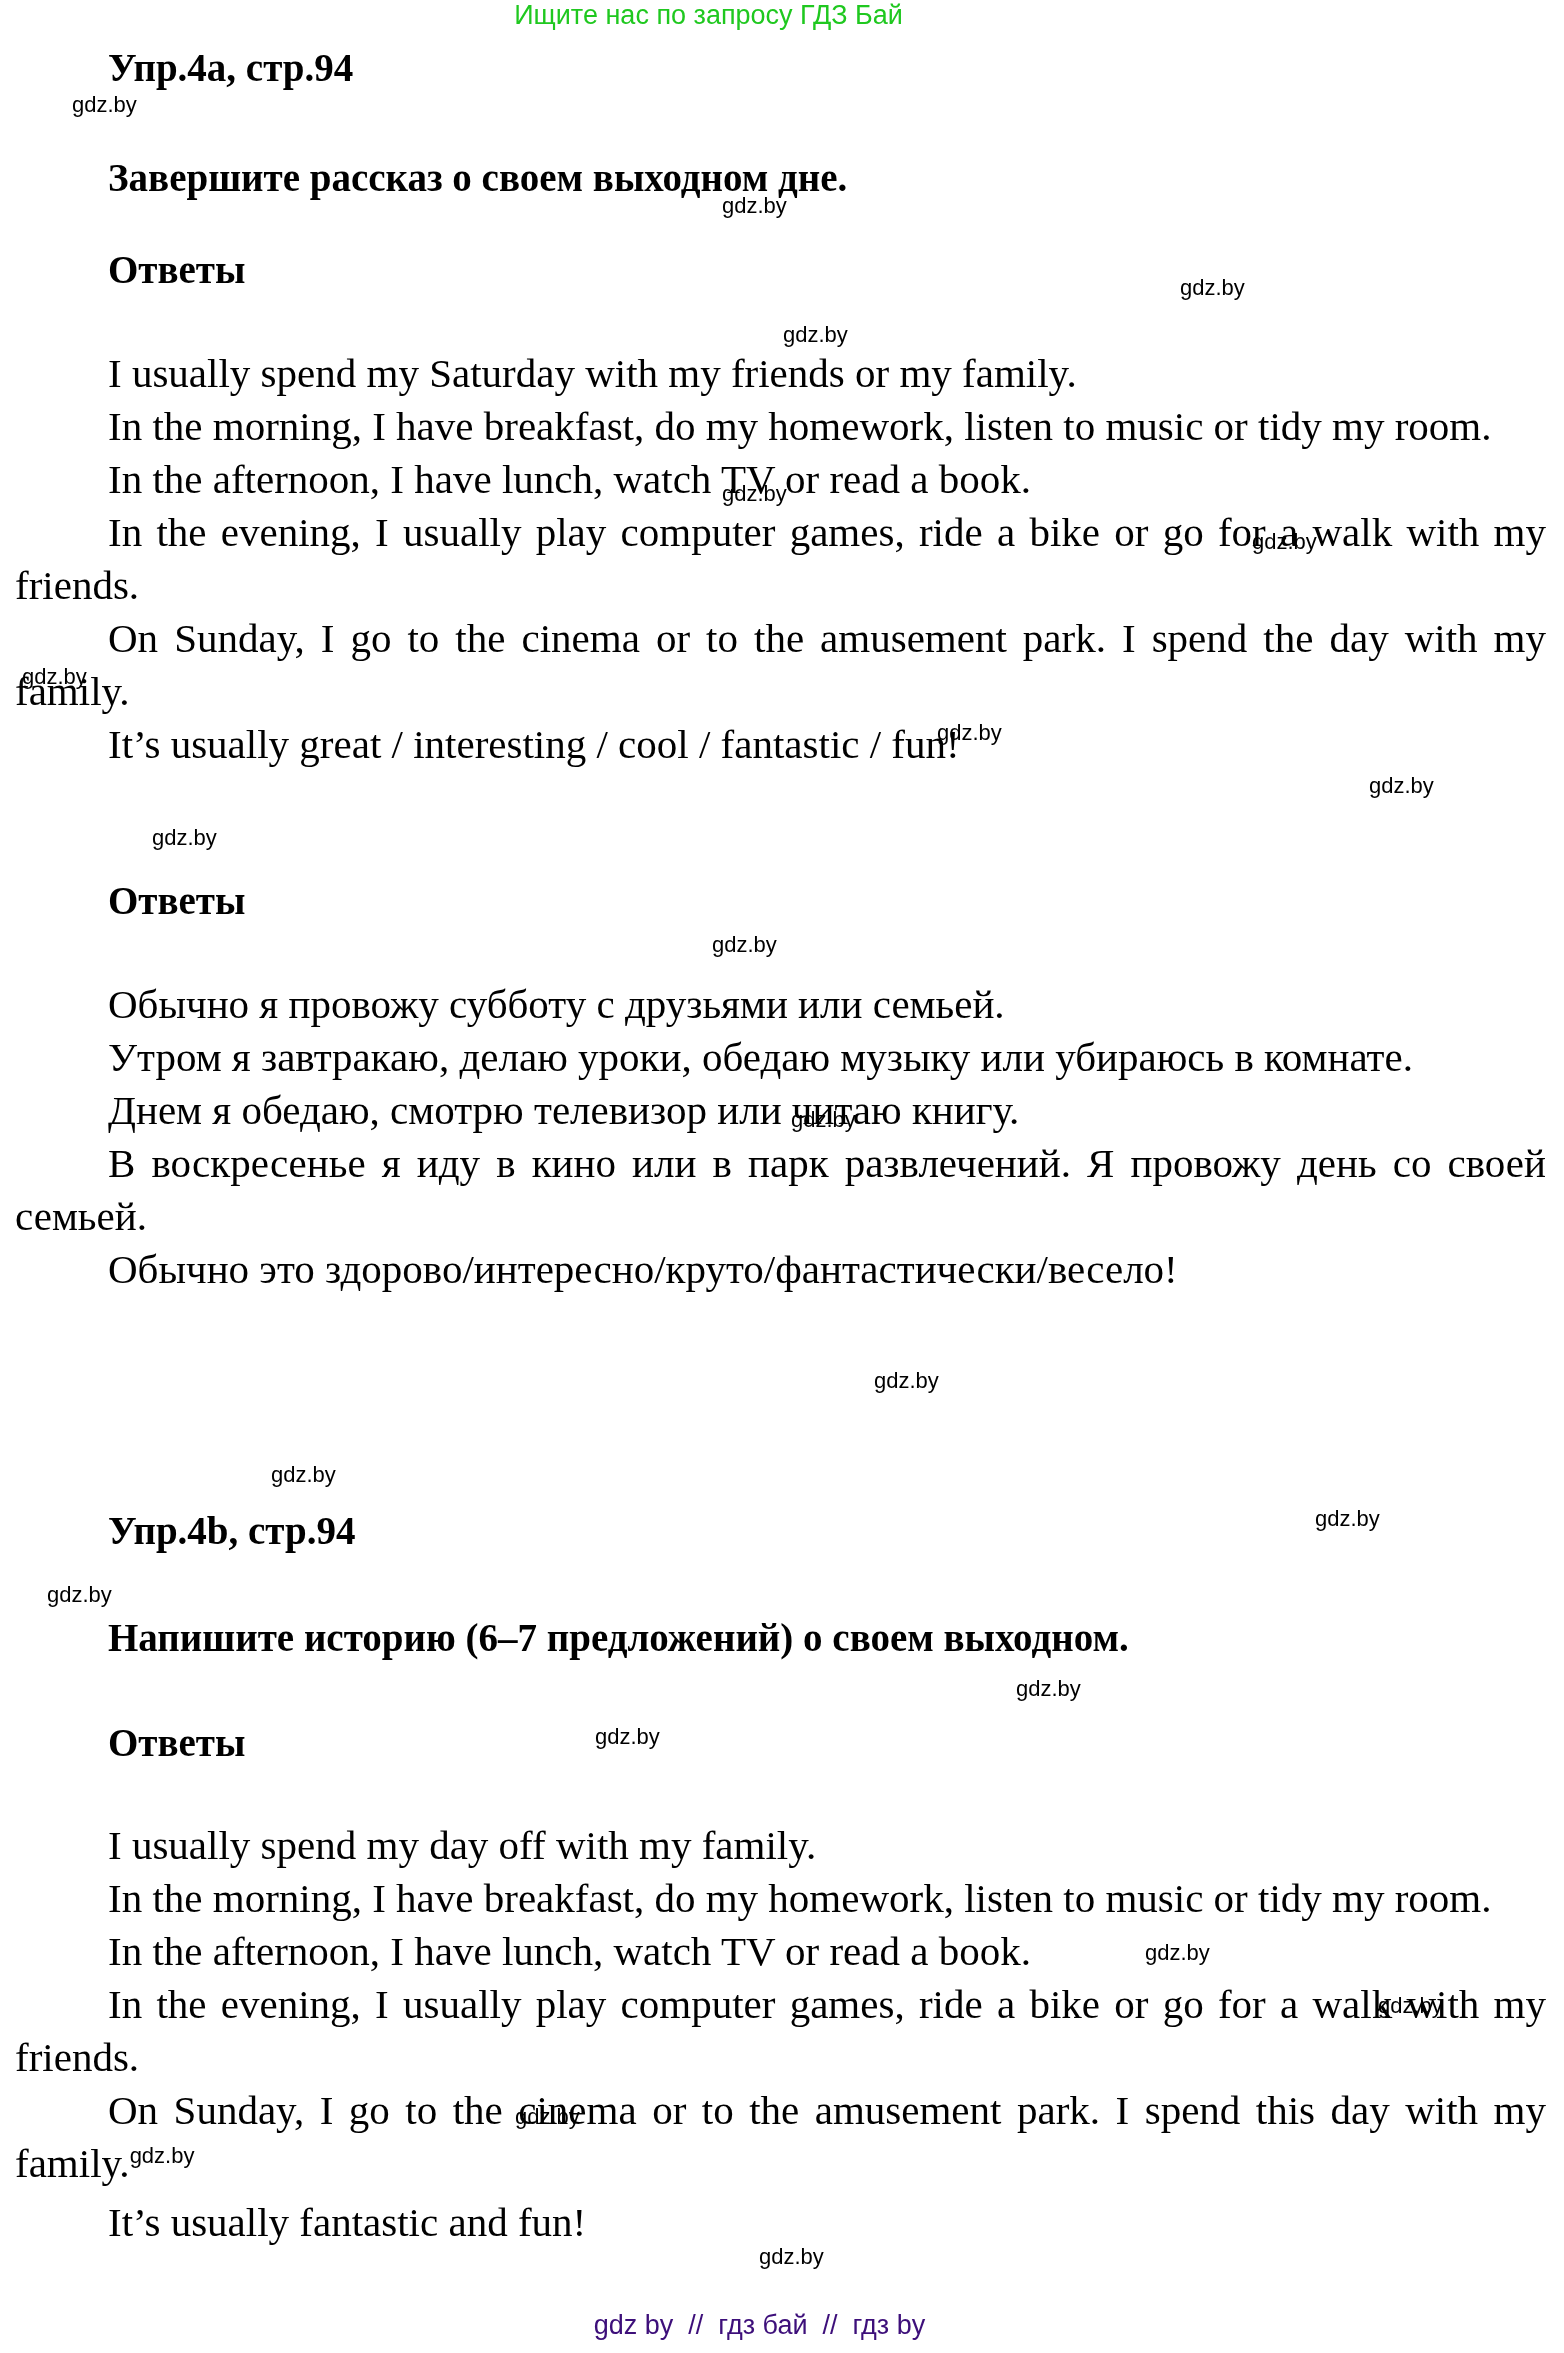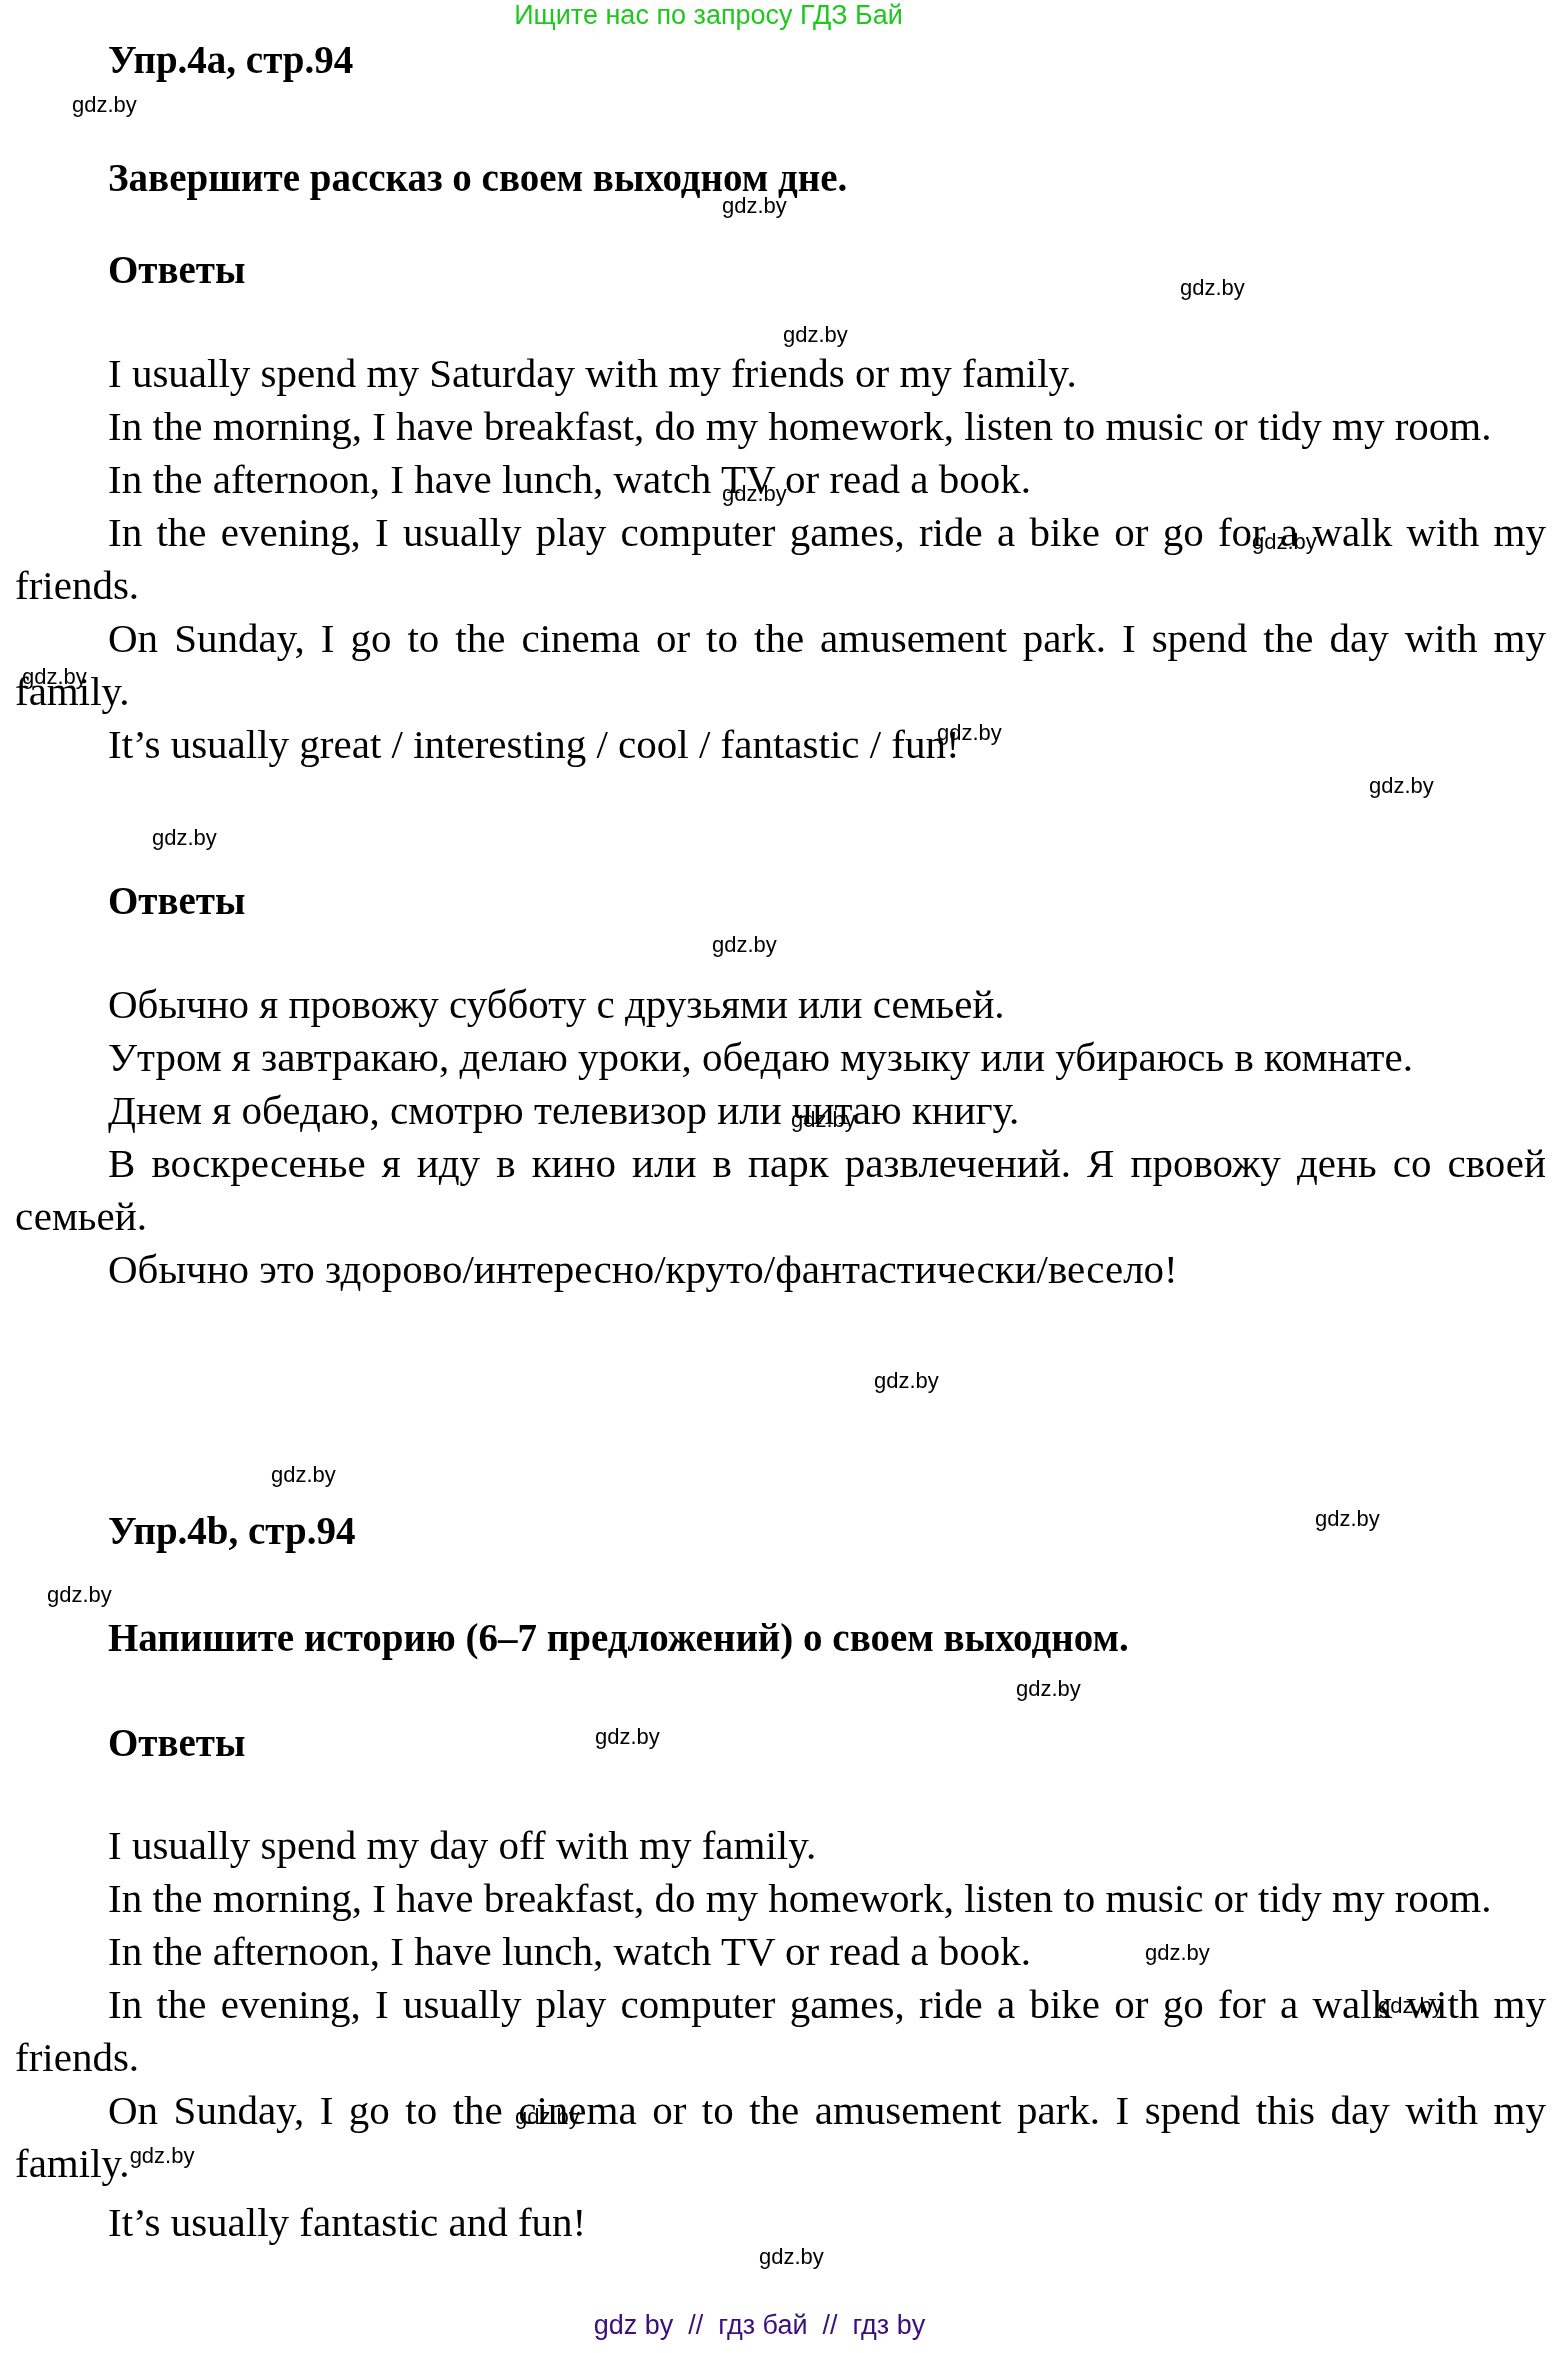--- a/index.html
+++ b/index.html
@@ -16,21 +16,21 @@
   .wm { position: absolute; font-family: "Liberation Sans", sans-serif; font-size: 22px;
         line-height: 25px; color: #000; white-space: nowrap; }
   .wm-inline { font-family: "Liberation Sans", sans-serif; font-size: 22px; vertical-align: baseline; }
   .wm-sup { font-family: "Liberation Sans", sans-serif; font-size: 22px; position: relative; top: -14px; }
 </style>
 </head>
 <body>
 
 <div class="top-banner" style="color:#1fc81f;">Ищите нас по запросу ГДЗ Бай</div>
 
-<div class="blk" style="top:36px;">Упр.4a, стр.94</div>
+<div class="blk" style="top:44px;">Упр.4a, стр.94</div>
 <div class="blk" style="top:142px;margin-top:12px;">Завершите рассказ о своем выходном дне.</div>
 <div class="blk" style="top:246px;">Ответы</div>
 
 <div class="para" style="top:347px;">
   <p>I usually spend my Saturday with my friends or my family.</p>
   <p>In the morning, I have breakfast, do my homework, listen to music or tidy my room.</p>
   <p>In the afternoon, I have lunch, watch TV or read a book.</p>
   <p>In the evening, I usually play computer games, ride a bike or go for a walk with my friends.</p>
   <p style="text-indent:93px;"><span>On Sunday, I go to the cinema or to the amusement park. I spend the day with my family.</span></p>
   <p>It’s usually great / interesting / cool / fantastic / fun!</p>

